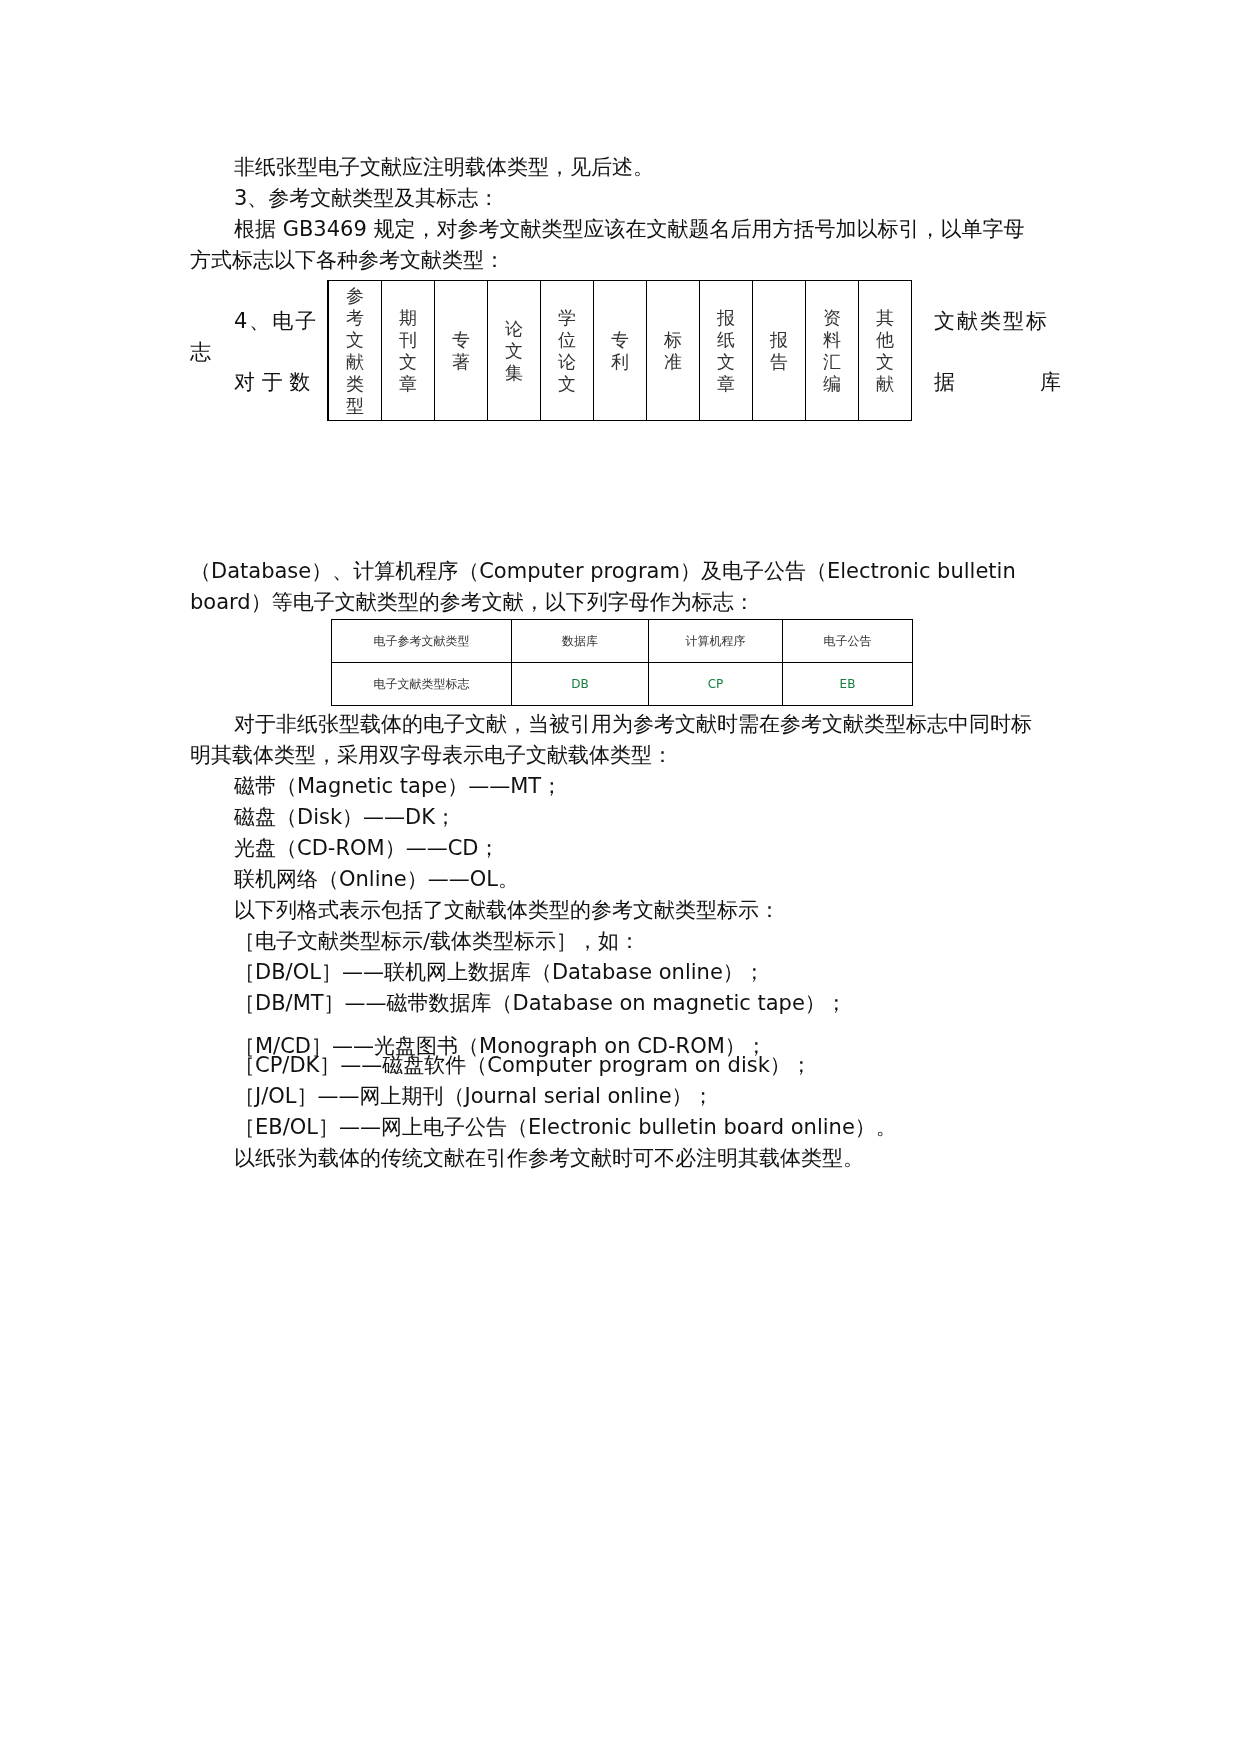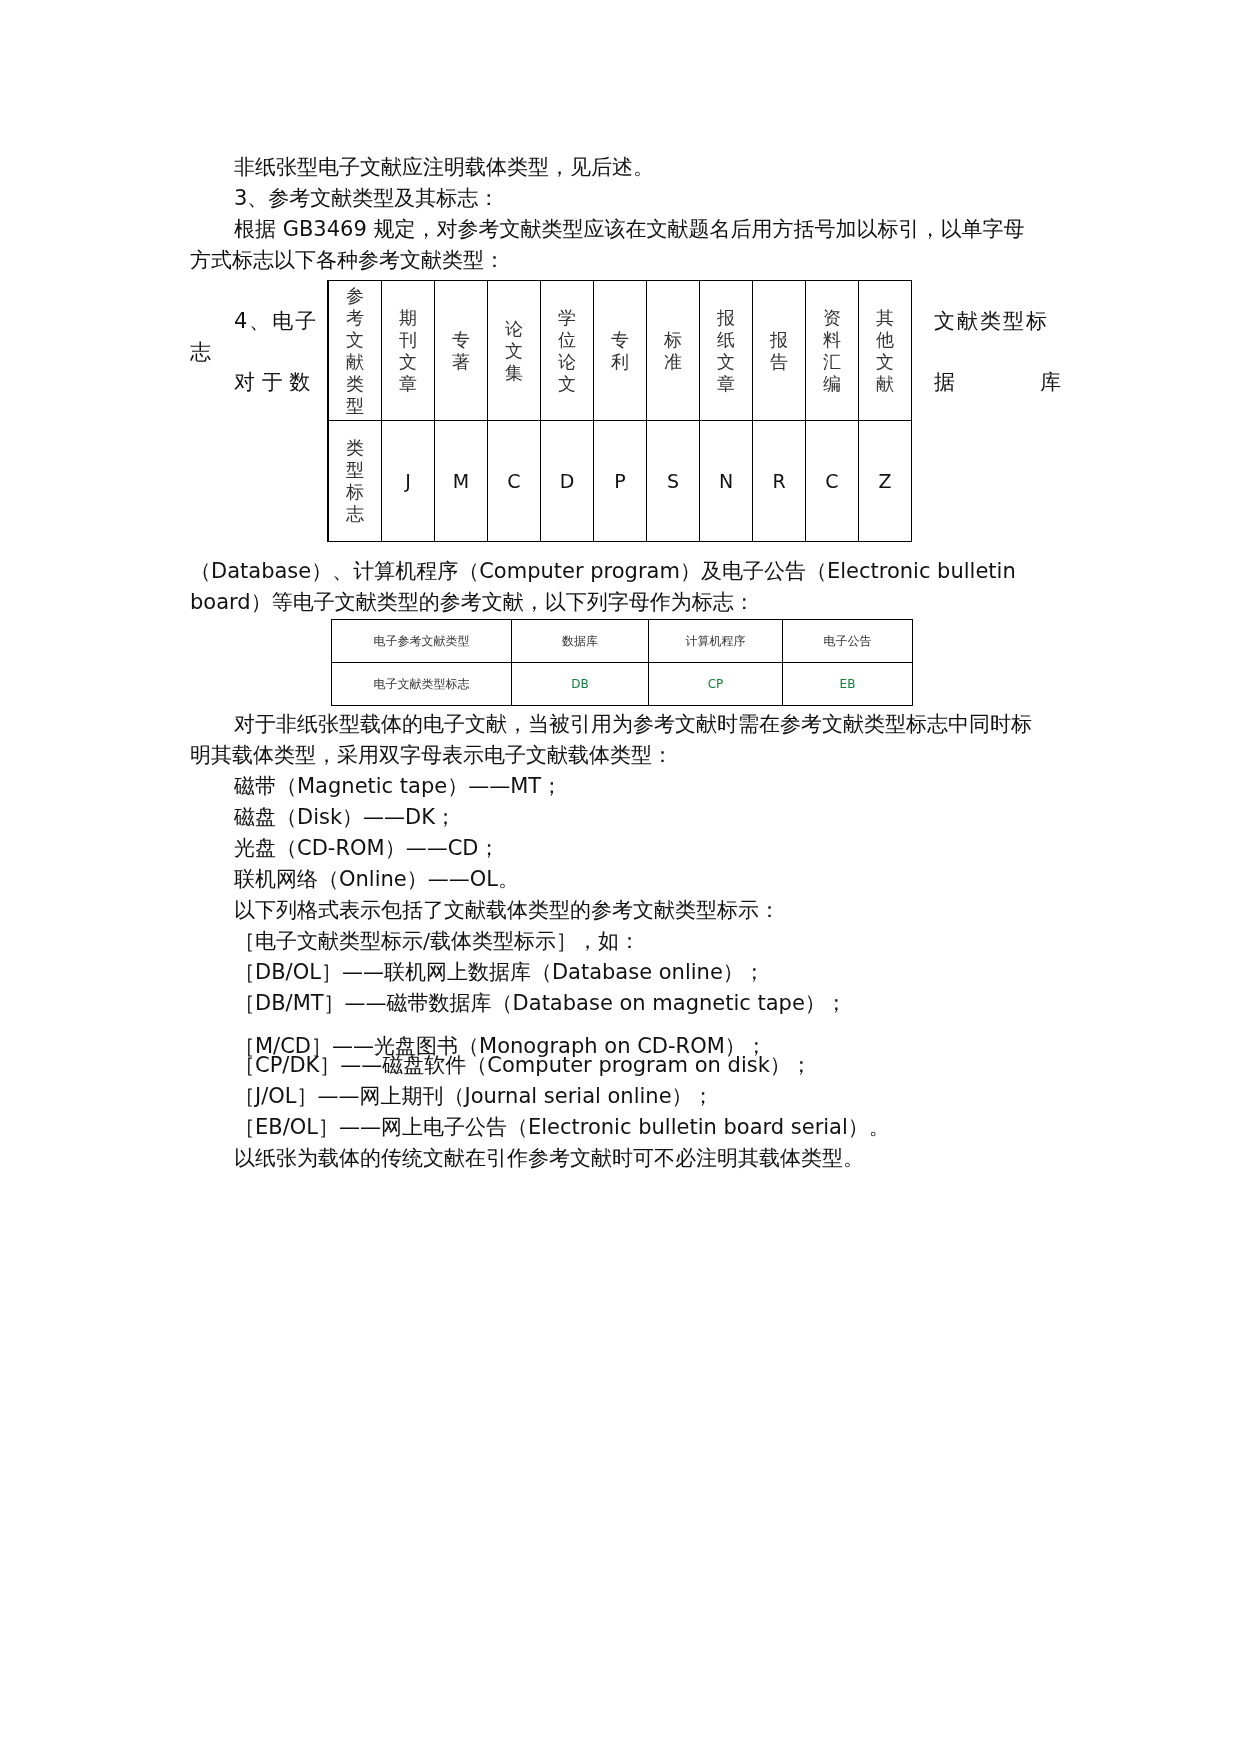--- a/index.html
+++ b/index.html
@@ -124,33 +124,20 @@
       <td><span class="vtext">专著</span></td>
       <td><span class="vtext">论文集</span></td>
       <td><span class="vtext">学位论文</span></td>
       <td><span class="vtext">专利</span></td>
       <td><span class="vtext">标准</span></td>
       <td><span class="vtext">报纸文章</span></td>
       <td><span class="vtext">报告</span></td>
       <td><span class="vtext">资料汇编</span></td>
       <td><span class="vtext">其他文献</span></td>
     </tr>
-    <tr class="r2">
-      <td><span class="vtext">类型标志</span></td>
-      <td class="code">J</td>
-      <td class="code">M</td>
-      <td class="code">C</td>
-      <td class="code">D</td>
-      <td class="code">P</td>
-      <td class="code">S</td>
-      <td class="code">N</td>
-      <td class="code">R</td>
-      <td class="code">C</td>
-      <td class="code">Z</td>
-    </tr>
   </tbody>
     </table>
 
   <div class="justify-line" style="left:186px; top:556px; width:868px;">
     <span>（Database）、计算机程序（Computer program）及电子公告（Electronic bulletin</span>
   </div>
   <div class="line" style="left:186px; top:587px;">board）等电子文献类型的参考文献，以下列字母作为标志：</div>
 
   <table class="t2">
     <tbody>
@@ -178,17 +165,17 @@
   <div class="line" style="left:230px; top:864px;">联机网络（Online）——OL。</div>
 
   <div class="line serif-cjk" style="left:230px; top:895px;">以下列格式表示包括了文献载体类型的参考文献类型标示：</div>
   <div class="line serif-cjk" style="left:230px; top:926px;">［电子文献类型标示/载体类型标示］，如：</div>
 
   <div class="line" style="left:230px; top:957px;">［DB/OL］——联机网上数据库（Database online）；</div>
   <div class="line" style="left:230px; top:988px;">［DB/MT］——磁带数据库（Database on magnetic tape）；</div>
   <div class="line" style="left:230px; top:1019px;margin-top:12px;">［M/CD］——光盘图书（Monograph on CD-ROM）；</div>
   <div class="line" style="left:230px; top:1050px;">［CP/DK］——磁盘软件（Computer program on disk）；</div>
   <div class="line" style="left:230px; top:1081px;">［J/OL］——网上期刊（Journal serial online）；</div>
-  <div class="line" style="left:230px; top:1112px;">［EB/OL］——网上电子公告（Electronic bulletin board serial）。</div>
+  <div class="line" style="left:230px; top:1112px;">［EB/OL］——网上电子公告（Electronic bulletin board online）。</div>
 
   <div class="line serif-cjk" style="left:230px; top:1143px;">以纸张为载体的传统文献在引作参考文献时可不必注明其载体类型。</div>
 
 </div>
 
 </body></html>

